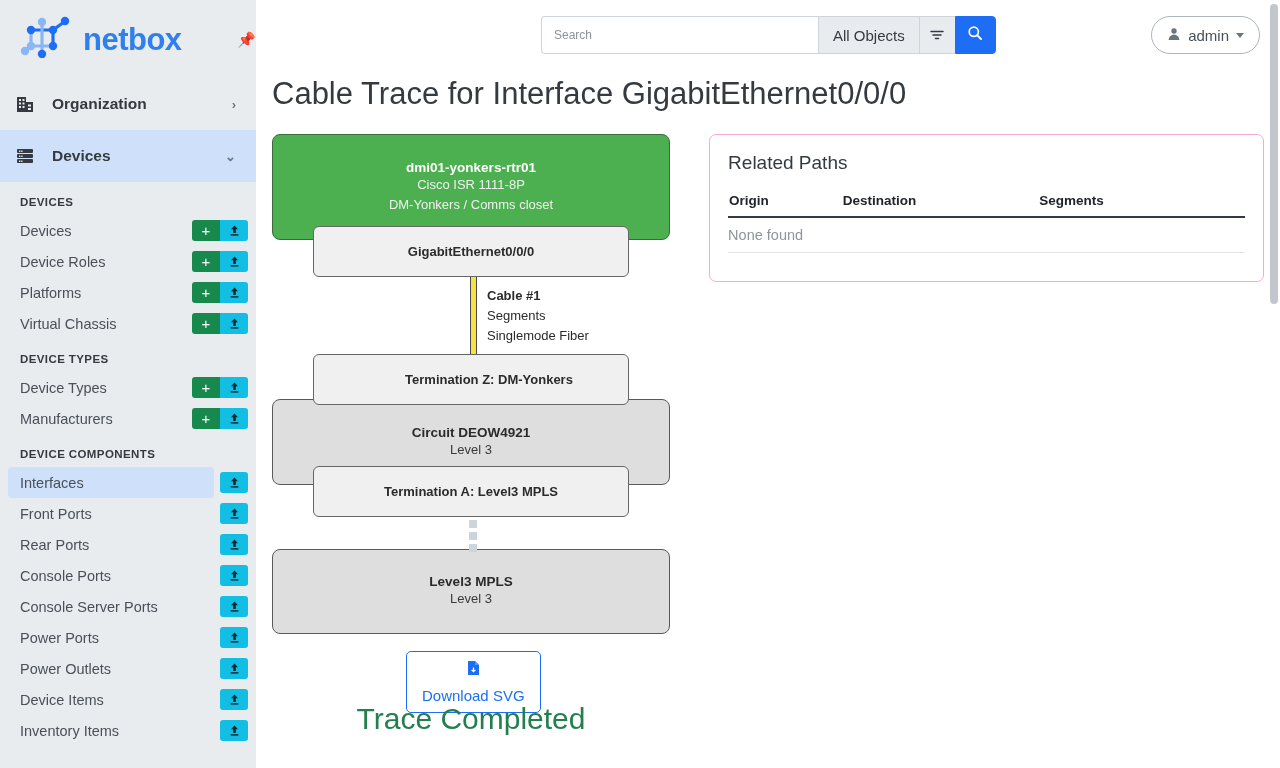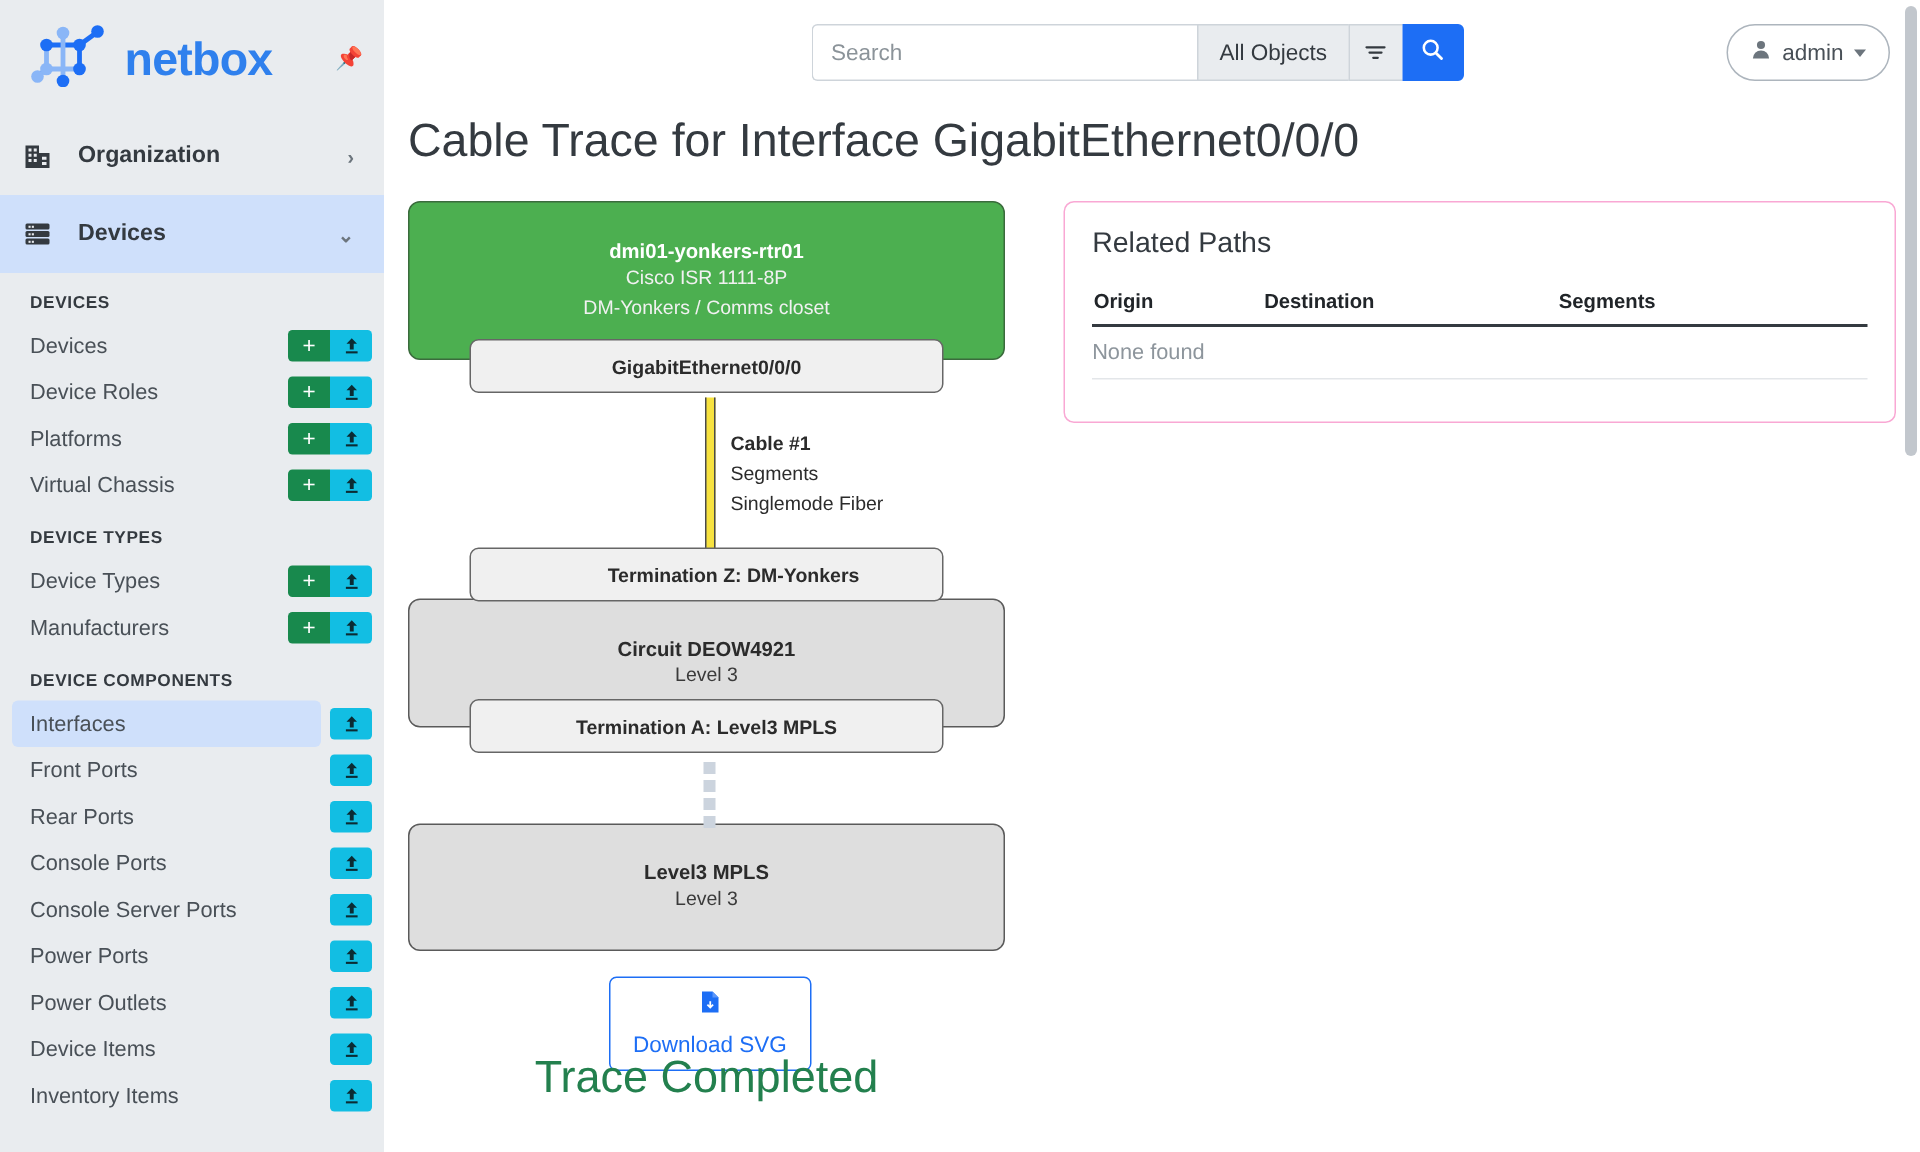--- a/index.html
+++ b/index.html
@@ -15,21 +15,21 @@
   
   #sidebar {
     position: absolute; left: 0; top: 0;
     width: 256px; height: 768px;
     background: #e9ecef;
     overflow: hidden;
   }
   .brand {
     height: 78px;
     display: flex; align-items: center;
-    padding: 0 14px 0 20px;
+    padding: 0 0 0 20px;
   }
   .brand-logo { display: flex; align-items: center; gap: 9px; flex: 1; }
   .wordmark { font-size: 31px; font-weight: 700; color: #2f80ed; letter-spacing: -0.5px; line-height: 1; }
   .pin-icon { color: #f0761e; font-size: 15px; line-height: 1; }
 
   .nav-group {
     height: 52px;
     display: flex; align-items: center;
     padding: 0 20px 0 16px;
     cursor: pointer;
@@ -75,24 +75,24 @@
   }
   .topbar {
     height: 70px;
     display: flex; align-items: center;
     padding: 0 20px;
   }
   .searchwrap {
     display: flex; margin: 0 auto 0 265px; height: 38px;
   }
   .search-input {
-    width: 257px; height: 38px;
+    width: 277px; height: 38px;
     border: 1px solid #ced4da; border-right: none;
     border-radius: 4px 0 0 4px;
-    padding: 0 12px; font-size: 15px; color: #495057;
+    padding: 0 12px; font-size: 12px; color: #495057;
     outline: none; background: #fff;
     font-family: "Liberation Sans", sans-serif;
   }
   .search-input::placeholder { color: #8b9399; }
   .search-scope {
     display: flex; align-items: center; padding: 0 14px;
     background: #e9ecef; border: 1px solid #ced4da; border-right: none;
     font-size: 15px; color: #343a40; cursor: pointer;
   }
   .search-filter {
@@ -133,21 +133,21 @@
     text-align: center;
   }
   .node.device { background: #4caf50; border-color: #3a6b3c; }
   .node.device .n-title { color: #fff; font-size: 13.5px; font-weight: 700; }
   .node.device .n-sub { color: #f1f1f1; font-size: 13px; font-weight: 400; line-height: 20px; }
   .node.provider { background: #dedede; }
   .node.provider .n-title { font-size: 13.5px; font-weight: 700; color: #2b2b2b; }
   .node.provider .n-sub { font-size: 13px; color: #3a3a3a; line-height: 20px; }
 
   .term {
-    position: absolute; left: 41px; width: 316px; height: 36px;
+    position: absolute; left: 41px; width: 316px; height: 51px;
     background: #f0f0f0; border: 1px solid #666; border-radius: 6px;
     display: flex; align-items: center; justify-content: center;
     font-size: 13px; font-weight: 700; color: #2b2b2b;
     z-index: 3;
   }
   .cable-line {
     position: absolute; width: 7px;
     background: #f7e23f; border-left: 1px solid #4a4a4a; border-right: 1px solid #4a4a4a;
     z-index: 1;
   }
@@ -500,21 +500,21 @@
 
         <div class="term" style="top:92px;">GigabitEthernet0/0/0</div>
 
         <div class="cable-line" style="top: 131px; left: 198px; height: 107px; background: rgb(247, 226, 63);"></div>
         <div class="cable-label" style="top:152px; left:215px;">
           <div><b>Cable #1</b></div>
           <div>Segments</div>
           <div>Singlemode Fiber</div>
         </div>
 
-        <div class="term" style="top:231px;padding-left:36px;">Termination Z: DM-Yonkers</div>
+        <div class="term" style="top:220px;padding-left:36px;">Termination Z: DM-Yonkers</div>
 
         <div class="node provider" style="top:265px; height:86px;">
           <div class="n-title">Circuit DEOW4921</div>
           <div class="n-sub">Level 3</div>
         </div>
 
         <div class="term" style="top:332px;">Termination A: Level3 MPLS</div>
 
         <div class="dots" style="top:374px; left:197px;">
           <i></i>

